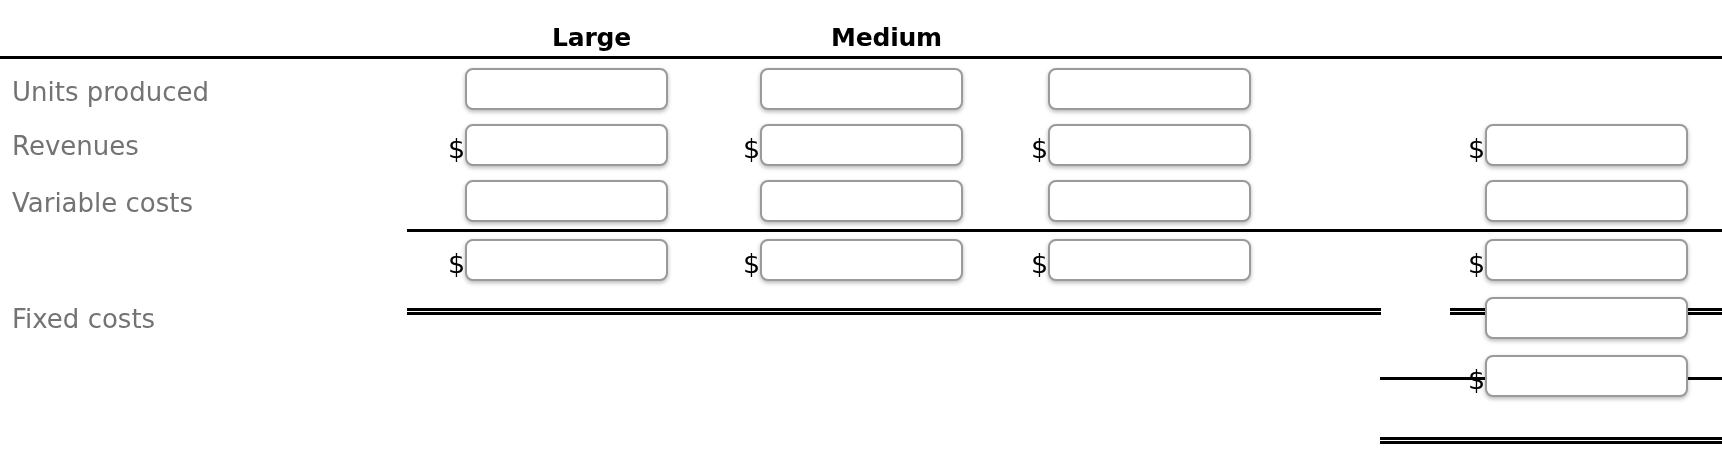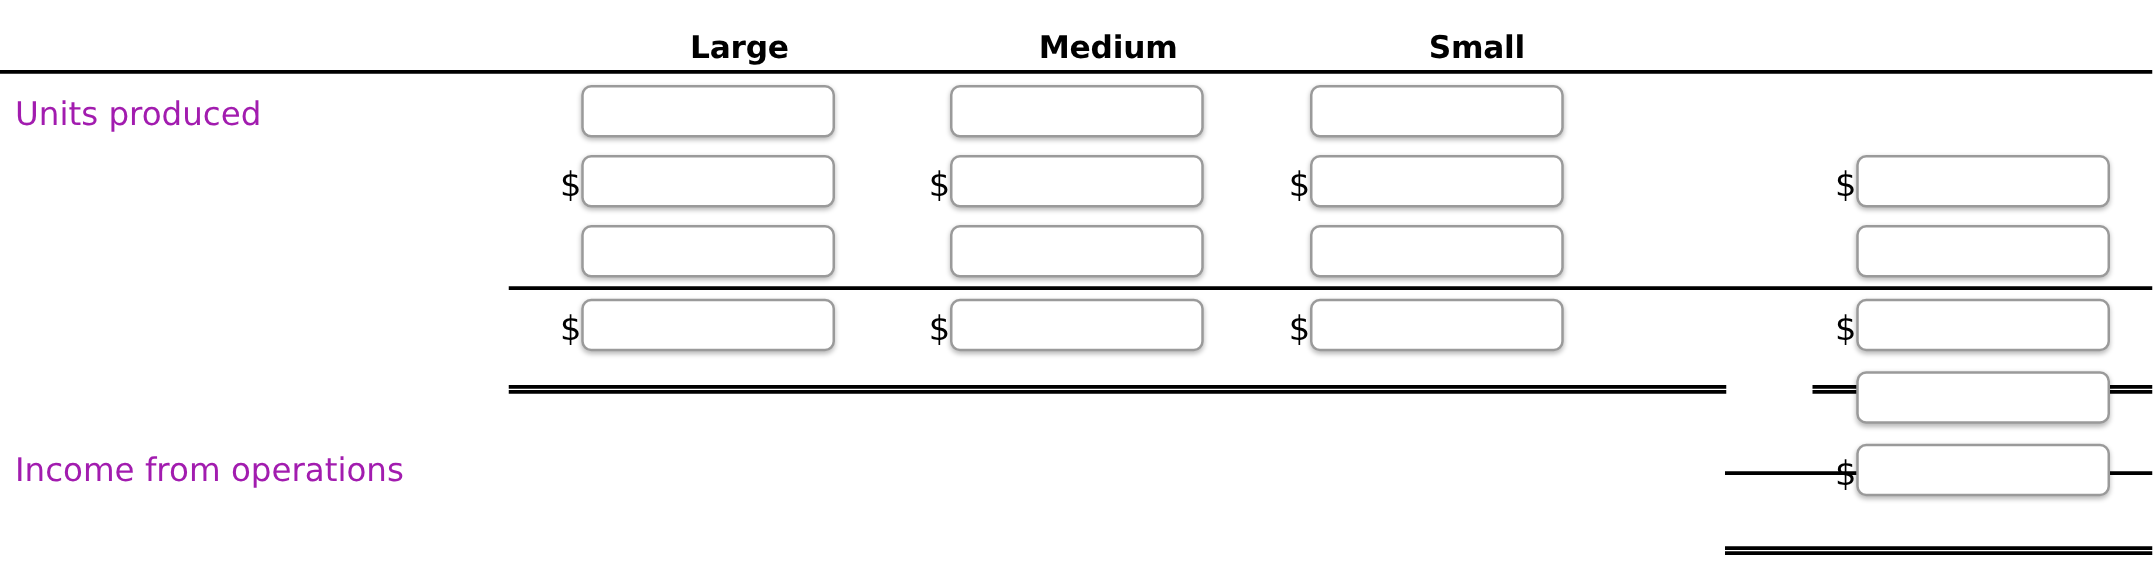--- a/index.html
+++ b/index.html
@@ -49,21 +49,21 @@
     box-sizing: border-box;
   }
 
   
   .row-label {
     position: absolute;
     left: 12px;
     font-size: 26px;
     line-height: 1;
     white-space: nowrap;
-    color: #a21caf;
+    color: #737373;
   }
 
   
   .cell {
     position: absolute;
     width: 203px;
     height: 42px;
     box-sizing: border-box;
     background: #ffffff;
     border: 2px solid #9a9a9a;
@@ -85,43 +85,44 @@
     color: #000;
   }
 </style>
 </head>
 <body>
 
 <div id="sheet">
 
   <div class="col-head" style="left:490px; top:25px; width:203px;">Large</div>
   <div class="col-head" style="left:785px; top:25px; width:203px;">Medium</div>
-  <div class="col-head" style="left:1080px; top:25px; width:203px;">Small</div>
 
   <div class="rule rule-thin" style="left:0px; top:56px; width:1722px;"></div>
 
   <div class="row-label" style="top:79px;">Units produced</div>
 
   <input class="cell" type="text" style="left: 465px; top: 68px;" value="">
   <input class="cell" type="text" style="left: 760px; top: 68px;" value="">
   <input class="cell" type="text" style="left: 1048px; top: 68px;" value="">
 
+  <div class="row-label" style="top:133px;">Revenues</div>
 
   <div class="dollar" style="left:448px; top:135px;">$</div>
   <input class="cell" type="text" style="left: 465px; top: 124px;" value="">
 
   <div class="dollar" style="left:743px; top:135px;">$</div>
   <input class="cell" type="text" style="left: 760px; top: 124px;" value="">
 
   <div class="dollar" style="left:1031px; top:135px;">$</div>
   <input class="cell" type="text" style="left: 1048px; top: 124px;" value="">
 
   <div class="dollar" style="left:1468px; top:135px;">$</div>
   <input class="cell" type="text" style="left: 1485px; top: 124px;" value="">
 
+  <div class="row-label" style="top:190px;">Variable costs</div>
 
   <input class="cell" type="text" style="left: 465px; top: 180px;" value="">
   <input class="cell" type="text" style="left: 760px; top: 180px;" value="">
   <input class="cell" type="text" style="left: 1048px; top: 180px;" value="">
   <input class="cell" type="text" style="left: 1485px; top: 180px;" value="">
 
   <div class="rule rule-thin" style="left:407px; top:229px; width:1315px;"></div>
 
 
   <div class="dollar" style="left:448px; top:250px;">$</div>
@@ -133,25 +134,25 @@
   <div class="dollar" style="left:1031px; top:250px;">$</div>
   <input class="cell" type="text" style="left: 1048px; top: 239px;" value="">
 
   <div class="dollar" style="left:1468px; top:250px;">$</div>
   <input class="cell" type="text" style="left: 1485px; top: 239px;" value="">
 
   <div class="rule-double" style="left:407px; top:308px; width:974px;"></div>
 
   <div class="rule-double" style="left:1450px; top:308px; width:272px;"></div>
 
+  <div class="row-label" style="top:306px;">Fixed costs</div>
 
   <input class="cell" type="text" style="left: 1485px; top: 297px;" value="">
 
   <div class="rule rule-thin" style="left:1380px; top:377px; width:342px;"></div>
 
-  <div class="row-label" style="top:364px;">Income from operations</div>
 
   <div class="dollar" style="left:1468px; top:366px;">$</div>
   <input class="cell" type="text" style="left: 1485px; top: 355px;" value="">
 
   <div class="rule-double" style="left:1380px; top:437px; width:342px;"></div>
 
 </div>
 
 </body></html>

